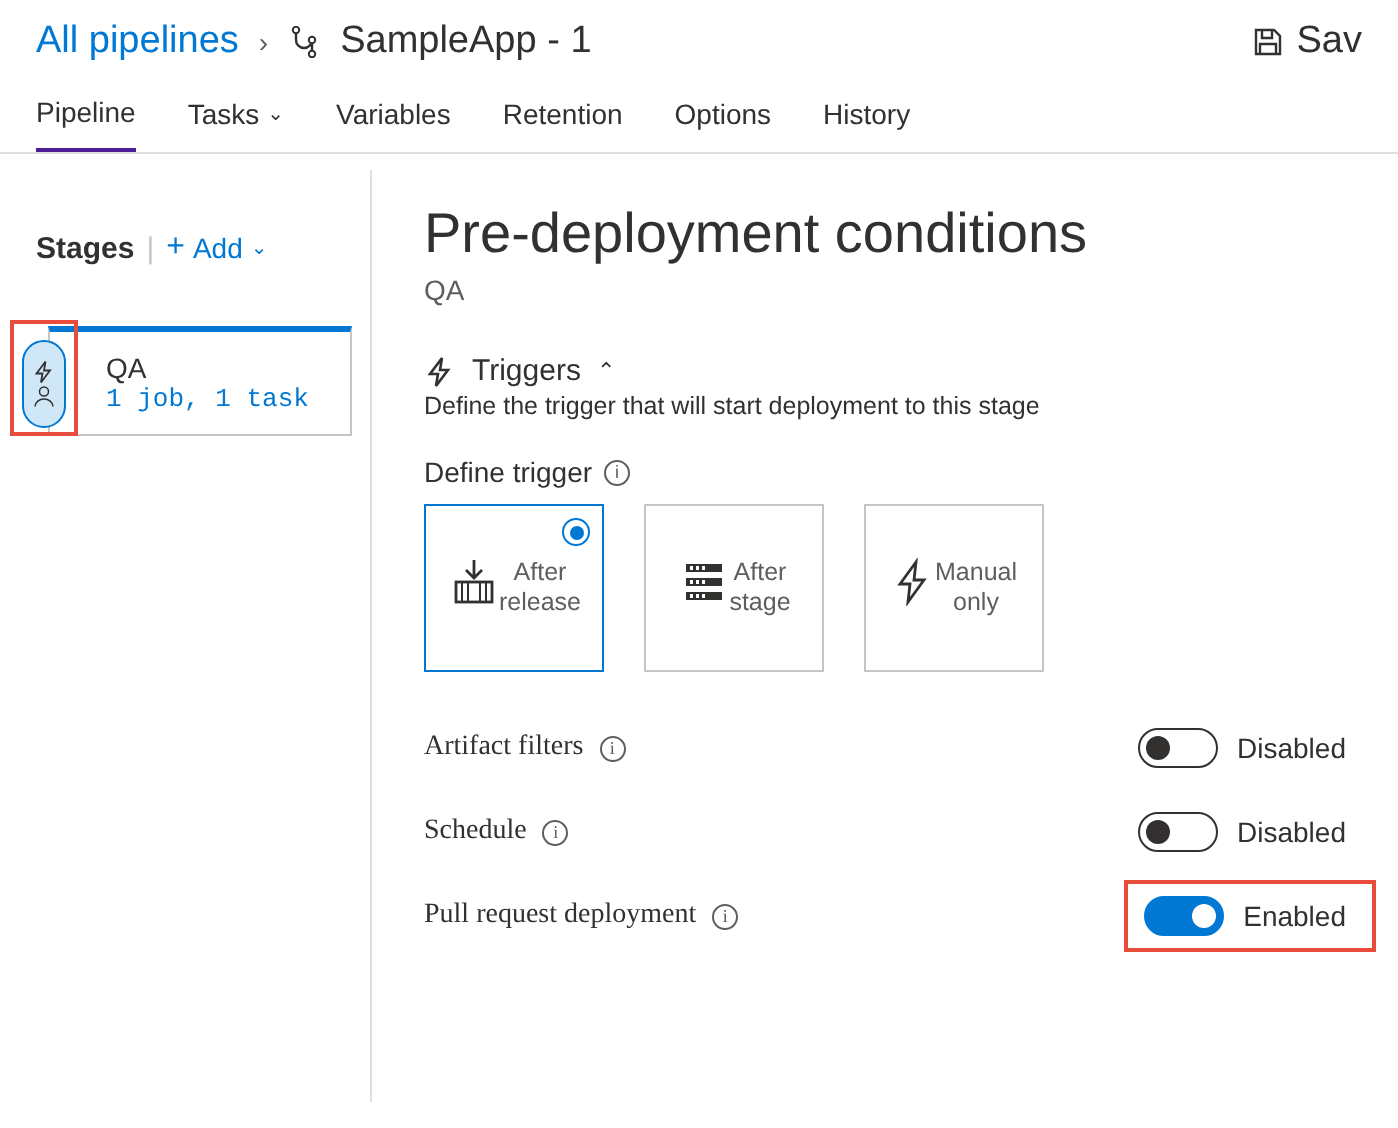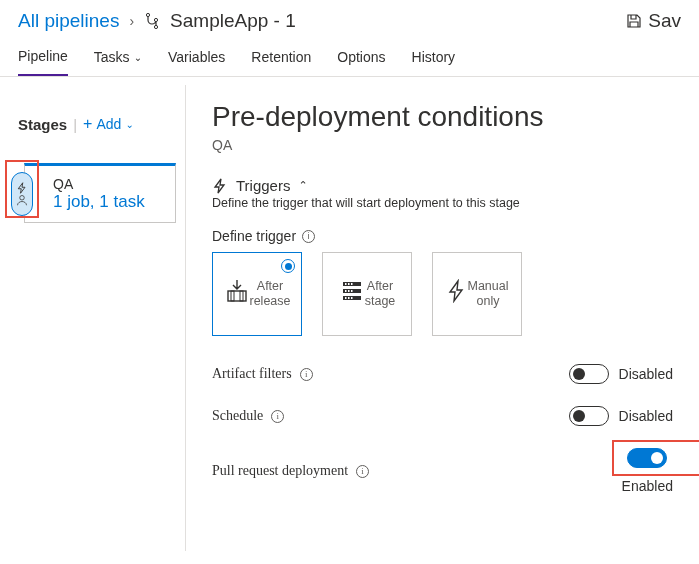--- a/index.html
+++ b/index.html
@@ -60,21 +60,21 @@
     background:#d0e7f8; border:1px solid #0078d4; border-radius:12px;
     width:22px; height:44px; display:flex; flex-direction:column;
     align-items:center; justify-content:center; gap:0px;
   }
   .highlight-red-badge {
     border:2px solid #e74c3c; position:absolute; left:-20px; top:-6px;
     width:34px; height:58px; pointer-events:none;
   }
   .stage-info { margin-left: 20px; }
   .stage-info .name { font-size:14px; }
-  .stage-info .meta { font-size:17px; color:#0078d4; }
+  .stage-info .meta { font-size:13px; color:#0078d4;font-family:Liberation Mono, monospace; }
 
   .right { flex:1; padding: 24px 26px; position:relative; }
   .panel-title { font-size:28px; color:#323130; margin-bottom:4px; }
   .panel-sub { font-size:14px; color:#605e5c; margin-bottom:24px; }
 
   .sect-hdr { display:flex; align-items:center; gap:8px; font-size:15px; margin-bottom:2px;}
   .sect-desc { font-size:12.5px; color:#323130; margin-bottom:18px; }
 
   .sel-label { font-size:14px; margin-bottom:8px; display:flex; align-items:center; gap:6px;}
   .info-icon { width:13px; height:13px; border:1px solid #605e5c; border-radius:50%; display:inline-flex; align-items:center; justify-content:center; font-size:9px; color:#605e5c;}
@@ -258,21 +258,21 @@
         <div class="toggle"></div>
         <span>Disabled</span>
       </div>
     </div>
 
     <div class="opt-row" style="position:relative;">
       <div class="lbl">
         <span>Pull request deployment</span>
         <span class="info-icon">i</span>
       </div>
-      <div class="ctrl" style="position:relative;flex-direction:column;">
+      <div class="ctrl" style="position:relative;">
         <div class="highlight-red-toggle" style="left:-10px; top:-8px; width:126px; height:36px;"></div>
         <div class="toggle on"></div>
         <span>Enabled</span>
       </div>
     </div>
 
   </div>
 </div>
 
 </body></html>

